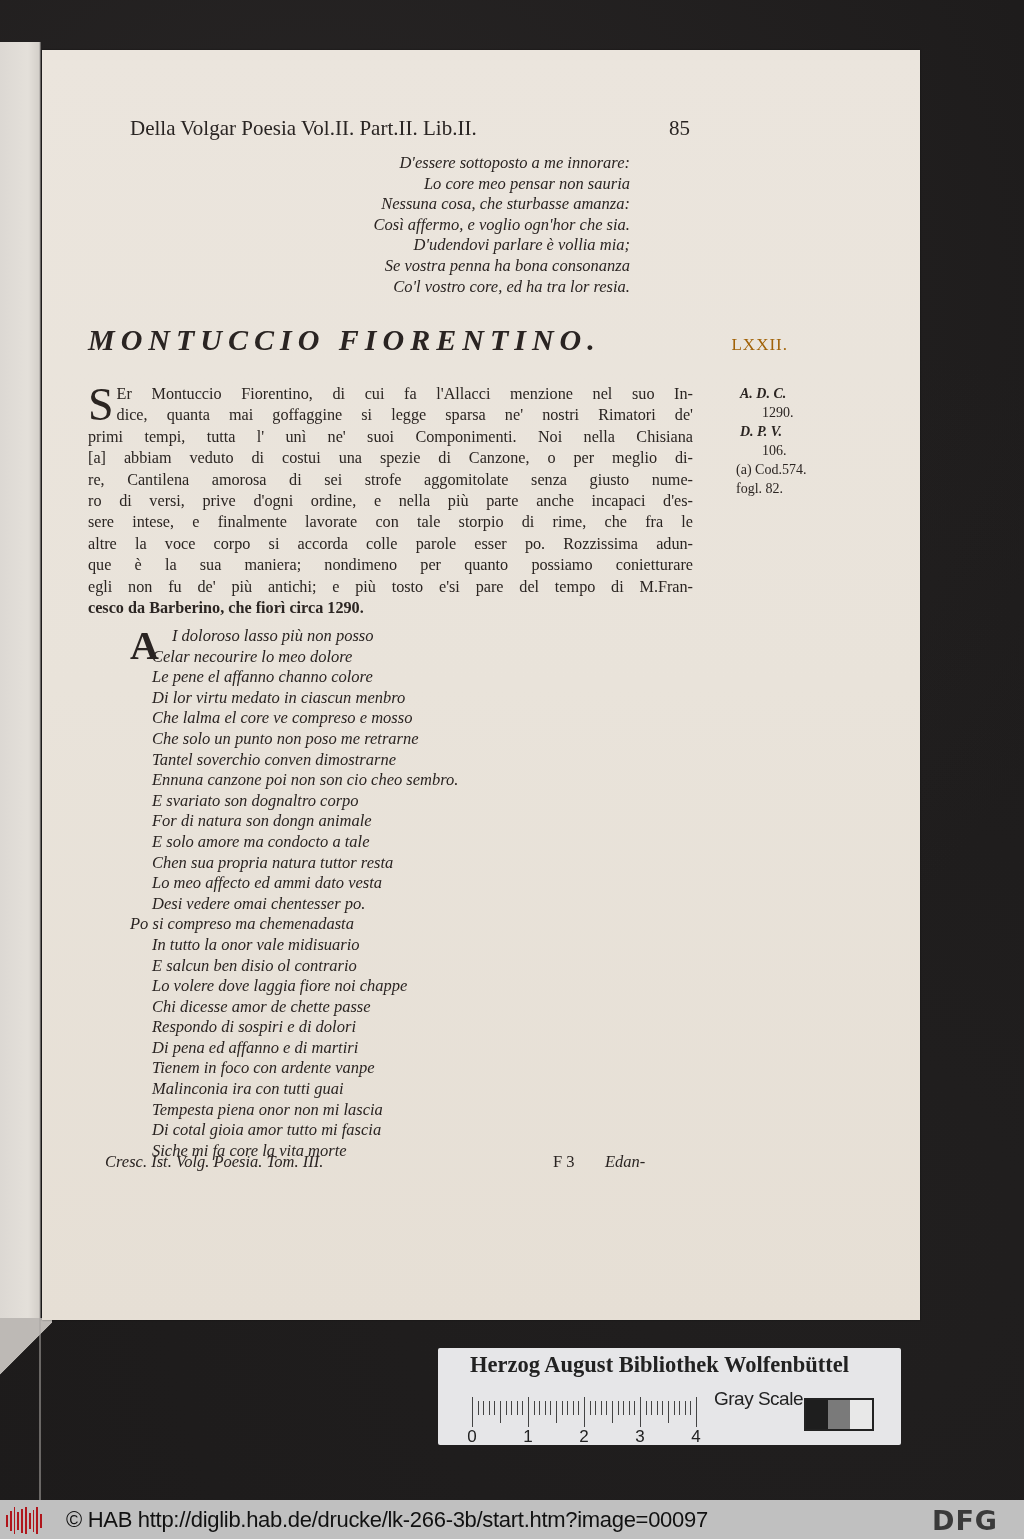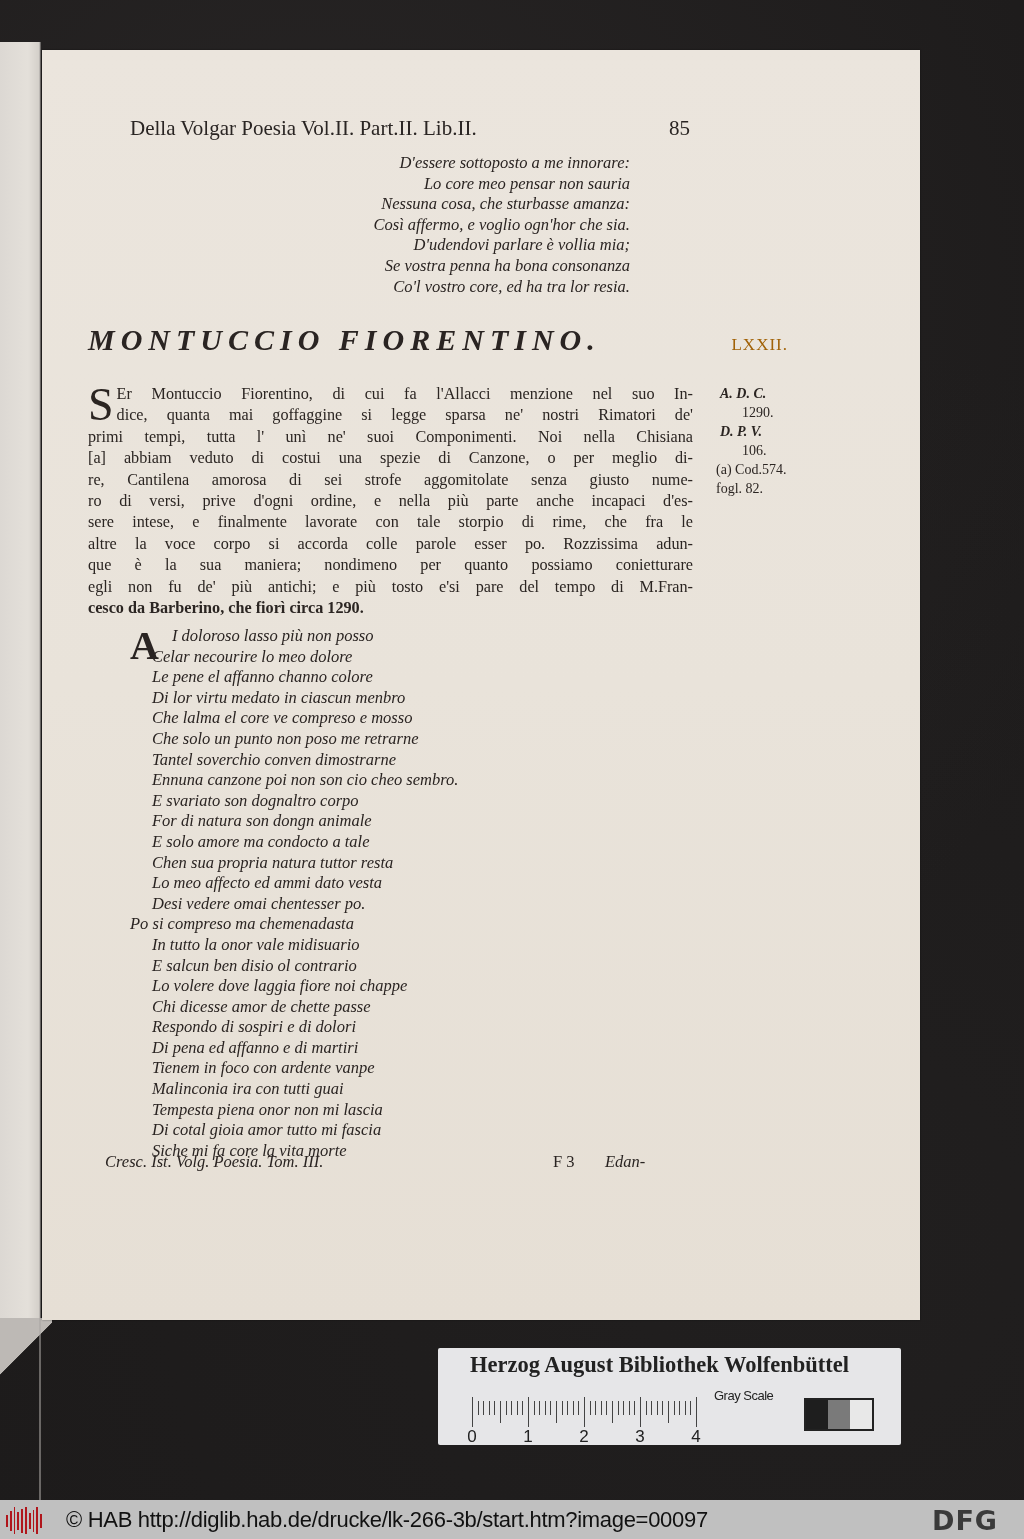--- a/index.html
+++ b/index.html
@@ -59,21 +59,21 @@
       position: absolute; left: 88px; top: 384px; width: 605px;
       font-family: "Liberation Serif", serif; font-size: 16.2px; line-height: 21.4px;
       color: #2b2522; text-align: justify;
     }
     .prose .line { white-space: nowrap; text-align-last: justify; text-align: justify; display: block; }
     .prose .line.last { text-align-last: left; font-weight: bold; }
     .prose .dropcap-s {
       float: left; font-size: 46px; line-height: 38px; margin-right: 3px; margin-top: 2px;
     }
     .margin-notes {
-      position: absolute; left: 716px; top: 384px; width: 105px;
+      position: absolute; left: 736px; top: 384px; width: 105px;
       font-family: "Liberation Serif", serif; color: #2b2522; font-size: 14px; line-height: 19px;
     }
     .margin-notes .n { white-space: nowrap; }
     .margin-notes .it { font-style: italic; font-weight: bold; }
     .verse-main { position: absolute; left: 130px; top: 626px; width: 500px; }
     .verse-main .dropcap {
       position: absolute; left: 0; top: 2px; font-size: 40px; font-weight: bold; font-style: normal;
       font-family: "Liberation Serif", serif; line-height: 36px;
     }
     .verse-main .l0 { padding-left: 42px; }
@@ -99,21 +99,21 @@
     .ruler {
       position: absolute; left: 34px; top: 53px; width: 230px; height: 40px;
     }
     .tick { position: absolute; bottom: 14px; width: 1px; background: #444; }
     .ruler .label {
       position: absolute; top: 26px; font-family: "Liberation Sans", sans-serif;
       font-size: 17px; color: #222; transform: translateX(-50%);
     }
     .grayscale-label {
       position: absolute; left: 276px; top: 40px;
-      font-family: "Liberation Sans", sans-serif; font-size: 13px; color: #222; letter-spacing: -0.5px;
+      font-family: "Liberation Sans", sans-serif; font-size: 19px; color: #222; letter-spacing: -0.5px;
     }
     .grayscale-swatch {
       position: absolute; left: 366px; top: 50px; width: 70px; height: 33px;
       border: 2px solid #222; display: flex; box-sizing: border-box;
     }
     .grayscale-swatch span { flex: 1; }
     .footer-bar {
       position: absolute; left: 0; top: 1500px; width: 1024px; height: 46px;
       background: #c0c0c0; display: flex; align-items: center;
     }

